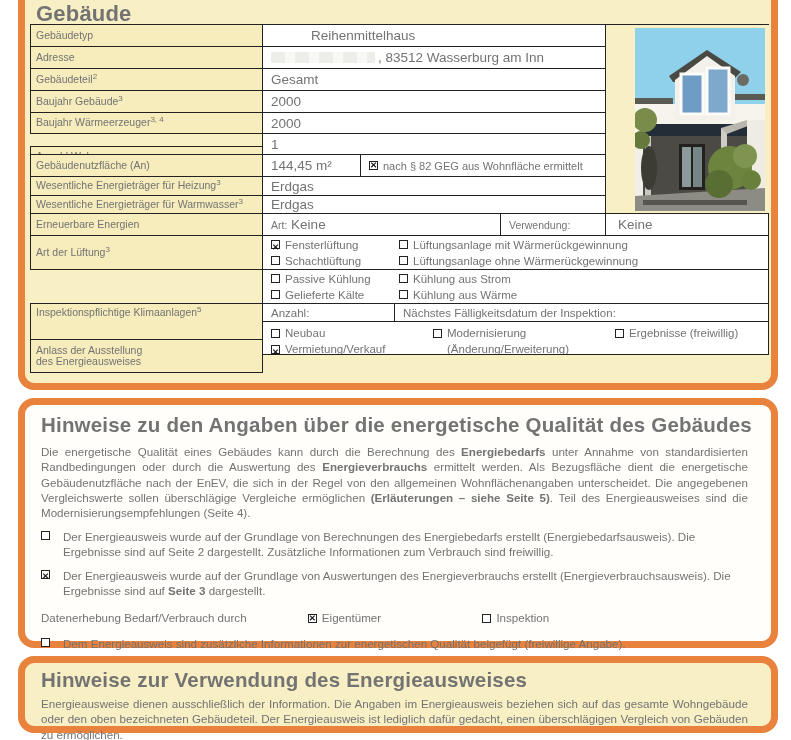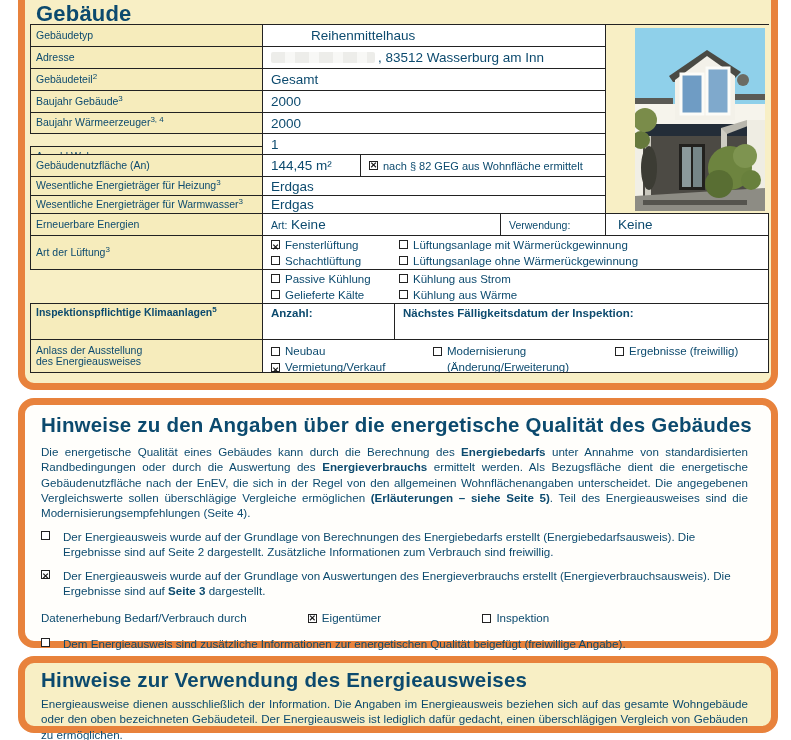--- a/index.html
+++ b/index.html
@@ -1,36 +1,36 @@
 <!DOCTYPE html>
 <html><head>
 <meta charset="utf-8">
 <style>
   html,body{margin:0;padding:0;background:#fff;}
   .page{position:relative;width:791px;height:740px;background:#ffffff;overflow:hidden;
-        font-family:"Liberation Sans",sans-serif;color:#0c4a6e;}
+        font-family:"Liberation Sans",sans-serif;color:#737373;}
   .obox{position:absolute;box-sizing:border-box;border:7px solid #e8823c;border-radius:16px;}
   .obox.top{left:18px;top:-16px;width:760px;height:406px;background:#f8efc5;}
   .obox.mid{left:18px;top:398px;width:760px;height:250px;background:#fffefb;padding:8px 16px 0 16px;}
   .obox.bot{left:18px;top:656px;width:760px;height:77px;background:#f8efc5;padding:5px 16px 0 16px;}
   .sec-title{position:absolute;left:36px;top:1px;font-size:22px;font-weight:bold;letter-spacing:.2px;}
   .c{position:absolute;box-sizing:border-box;border:1.2px solid #222;display:flex;align-items:center;overflow:hidden;}
   .lab{left:30px;width:233px;background:#f6ecbc;font-size:10.5px;padding:1px 5px;line-height:11.5px;}
   .val{background:#ffffff;font-size:13.5px;padding:1px 8px;}
   .photo-zone{position:absolute;box-sizing:border-box;left:605px;top:24px;width:164px;height:190px;
               background:#f8efc5;border-top:1.2px solid #222;border-left:1.2px solid #222;}
   .photo{position:absolute;left:635px;top:28px;width:130px;height:183px;}
   sup{font-size:8px;vertical-align:super;line-height:0;}
   .cb{display:inline-block;box-sizing:border-box;width:9px;height:9px;border:1.2px solid #222;
       background:#fff;position:relative;flex:none;vertical-align:-1px;margin-right:5px;}
   .cb.checked::after{content:"\2715";position:absolute;left:0px;top:-2px;font-size:8.5px;font-weight:bold;color:#111;}
   .optline{font-size:11.5px;line-height:16px;white-space:nowrap;display:flex;align-items:center;}
   .grid2{display:grid;grid-template-columns:122px auto;column-gap:6px;align-content:center;padding:2px 8px;width:100%;}
   .small-lbl{font-size:10.5px;}
-  .topalign{align-items:flex-start;padding-top:3px;font-weight:bold;}
+  .topalign{align-items:flex-start;padding-top:3px;}
   .redact{display:inline-block;width:104px;height:11px;margin-right:3px;border-radius:2px;
           background:repeating-linear-gradient(90deg,#ededea 0 14px,#f8f8f6 14px 24px);filter:blur(.7px);}
   .mid-title,.bot-title{font-size:20.5px;font-weight:bold;margin:0 0 7px 0;letter-spacing:.2px;}
   .jtext{font-size:11.6px;line-height:15.3px;text-align:justify;margin:0;width:99%;}
   .chk-item{display:flex;gap:8px;margin-top:9px;font-size:11.6px;line-height:15px;width:97%;}
   .chk-item .cb{margin-top:2px;}
   .daten-row{margin-top:13px;font-size:11.6px;}
   .gap1{margin-left:58px;}
   .gap2{margin-left:98px;}
   .anlass-col{position:absolute;top:3px;font-size:11.5px;line-height:16px;}
@@ -214,21 +214,21 @@
   <div class="c val topalign" style="top:303px;height:37px;left:262px;width:134px;font-size:11.5px;">
       <span>Anzahl:</span>
     </div>
   <div class="c val topalign" style="top:303px;height:37px;left:394px;width:375px;font-size:11.5px;">
       <span>Nächstes Fälligkeitsdatum der Inspektion:</span>
     </div>
 
   <div class="c lab" style="top:339px;height:34px;">
     <span><span>Anlass der Ausstellung</span><br><span>des Energieausweises</span></span>
   </div>
-  <div class="c val" style="top:339px;height:34px;left:262px;width:507px;padding:0;">
+  <div class="c val" style="top:321px;height:34px;left:262px;width:507px;padding:0;">
     <div class="anlass-col" style="left:8px;">
       <div class="optline">
           <span class="cb"></span>
           <span>Neubau</span>
         </div>
       <div class="optline">
           <span class="cb checked"></span>
           <span>Vermietung/Verkauf</span>
         </div>
     </div>

